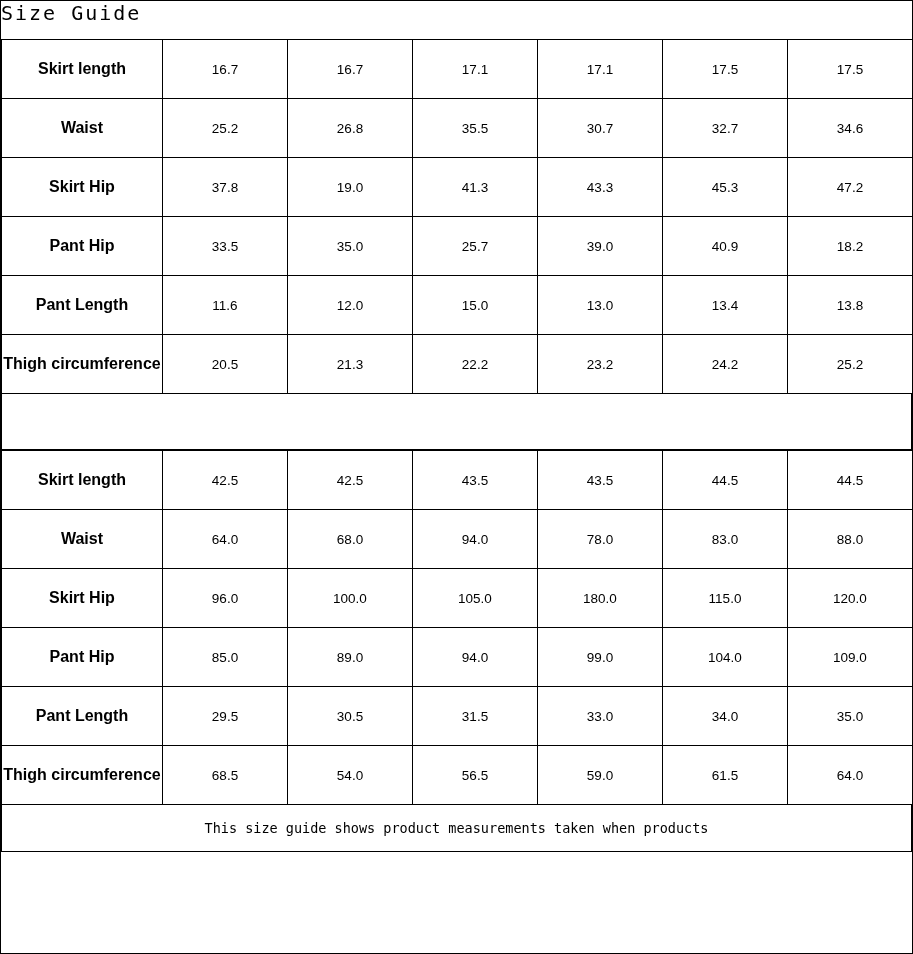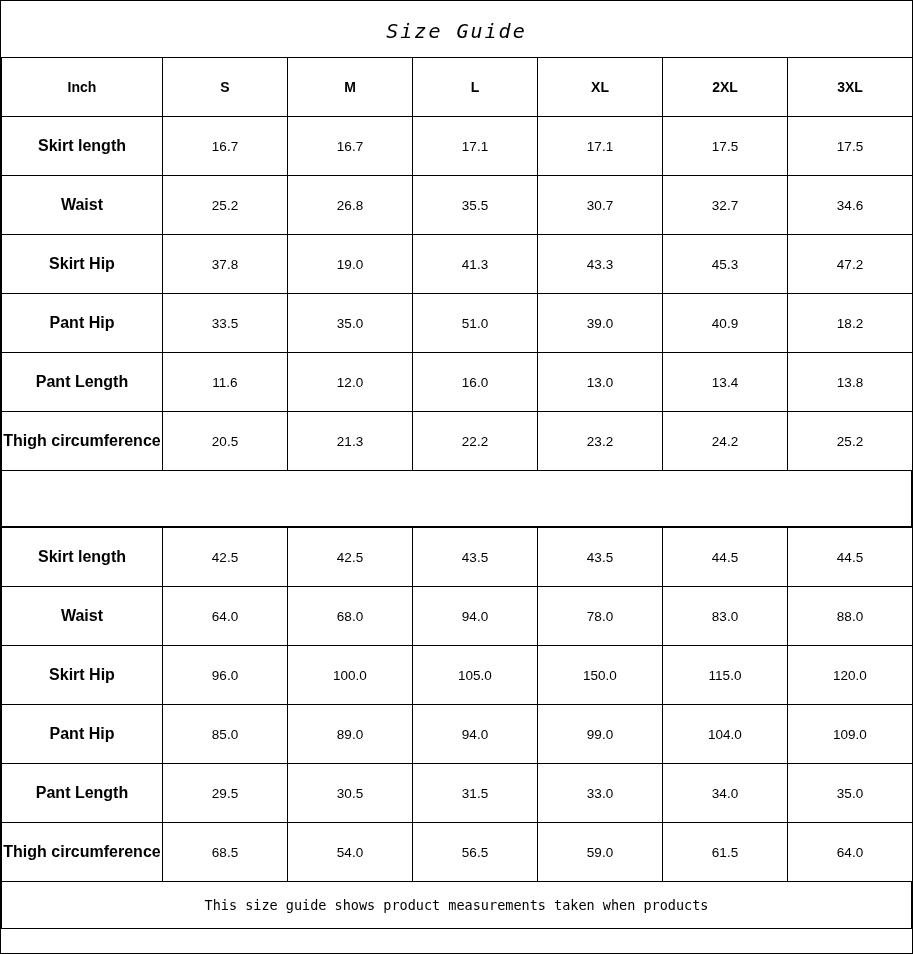--- a/index.html
+++ b/index.html
@@ -16,31 +16,28 @@
   }
   .page {
     width: 913px;
     height: 954px;
     position: relative;
     box-sizing: border-box;
     border: 1px solid #000000;
     background: #ffffff;
   }
   .title {
-    text-align: center;
     font-family: "DejaVu Sans Mono", monospace;
     font-size: 20px;
     letter-spacing: 2px;
     color: #000000;
-    padding-top: 18px;
     padding-bottom: 14px;
     height: 24px;
     line-height: 24px;
     box-sizing: content-box;
-    font-style: italic;
   }
   table.size-table {
     border-collapse: collapse;
     width: 911px;
     table-layout: fixed;
   }
   table.size-table td {
     border: 1px solid #000000;
     text-align: center;
     vertical-align: middle;
@@ -97,29 +94,20 @@
       <col class="c0">
         <col class="cn">
         <col class="cn">
         <col class="cn">
         <col class="cn">
         <col class="cn">
         <col class="cn">
     </colgroup>
     <tbody>
       <tr>
-        <td class="unit">Inch</td>
-        <td class="colhead">S</td>
-        <td class="colhead">M</td>
-        <td class="colhead">L</td>
-        <td class="colhead">XL</td>
-        <td class="colhead">2XL</td>
-        <td class="colhead">3XL</td>
-      </tr>
-      <tr>
         <td class="rowhead">Skirt length</td>
         <td>16.7</td>
         <td>16.7</td>
         <td>17.1</td>
         <td>17.1</td>
         <td>17.5</td>
         <td>17.5</td>
       </tr>
       <tr>
         <td class="rowhead">Waist</td>
@@ -136,30 +124,30 @@
         <td>19.0</td>
         <td>41.3</td>
         <td>43.3</td>
         <td>45.3</td>
         <td>47.2</td>
       </tr>
       <tr>
         <td class="rowhead">Pant Hip</td>
         <td>33.5</td>
         <td>35.0</td>
-        <td>51.0</td>
+        <td>25.7</td>
         <td>39.0</td>
         <td>40.9</td>
         <td>18.2</td>
       </tr>
       <tr>
         <td class="rowhead">Pant Length</td>
         <td>11.6</td>
         <td>12.0</td>
-        <td>16.0</td>
+        <td>15.0</td>
         <td>13.0</td>
         <td>13.4</td>
         <td>13.8</td>
       </tr>
       <tr>
         <td class="rowhead">Thigh circumference</td>
         <td>20.5</td>
         <td>21.3</td>
         <td>22.2</td>
         <td>23.2</td>
@@ -198,21 +186,21 @@
         <td>94.0</td>
         <td>78.0</td>
         <td>83.0</td>
         <td>88.0</td>
       </tr>
       <tr>
         <td class="rowhead">Skirt Hip</td>
         <td>96.0</td>
         <td>100.0</td>
         <td>105.0</td>
-        <td>150.0</td>
+        <td>180.0</td>
         <td>115.0</td>
         <td>120.0</td>
       </tr>
       <tr>
         <td class="rowhead">Pant Hip</td>
         <td>85.0</td>
         <td>89.0</td>
         <td>94.0</td>
         <td>99.0</td>
         <td>104.0</td>

